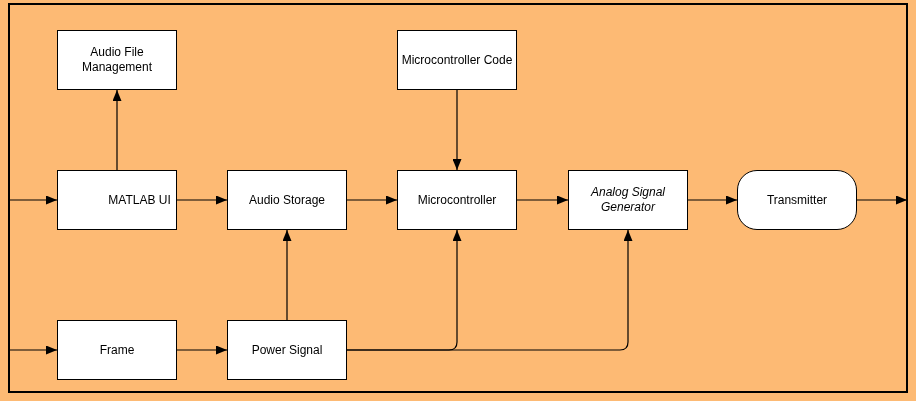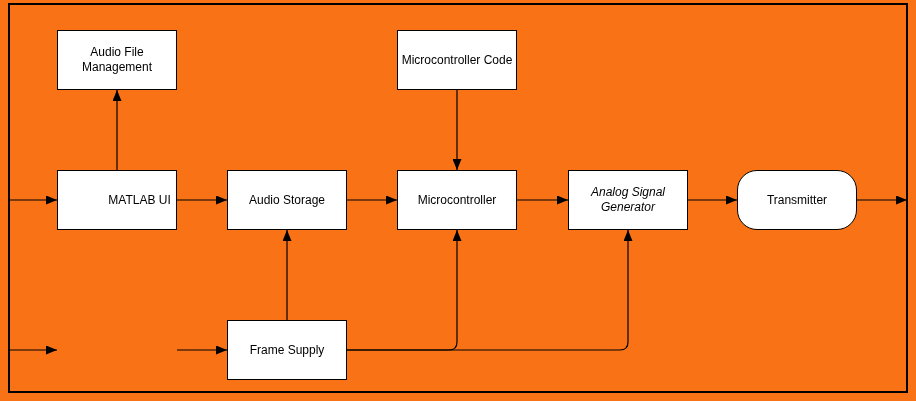--- a/index.html
+++ b/index.html
@@ -1,20 +1,20 @@
 <!DOCTYPE html>
 <html><head>
 <meta charset="utf-8">
 <style>
   html, body { margin: 0; padding: 0; background: #ffffff; }
   .stage {
     position: relative;
     width: 916px;
     height: 401px;
-    background: #f97316;
+    background: #fdba74;
     font-family: "Liberation Sans", sans-serif;
     overflow: hidden;
   }
   .page-border {
     position: absolute;
     left: 8px; top: 3px;
     width: 900px; height: 390px;
     border: 2px solid #000000;
     box-sizing: border-box;
   }
@@ -80,15 +80,16 @@
 
   <div class="node n-afm">Audio File
 Management</div>
   <div class="node n-mcode">Microcontroller Code</div>
   <div class="node n-matlab">MATLAB UI</div>
   <div class="node n-astor">Audio Storage</div>
   <div class="node n-mcu">Microcontroller</div>
   <div class="node n-asg">Analog Signal
 Generator</div>
   <div class="node n-tx">Transmitter</div>
-  <div class="node n-psu">Frame Supply</div>
+  <div class="node n-frame">Frame</div>
+  <div class="node n-psu">Power Signal</div>
 
 </div>
 
 </body></html>

